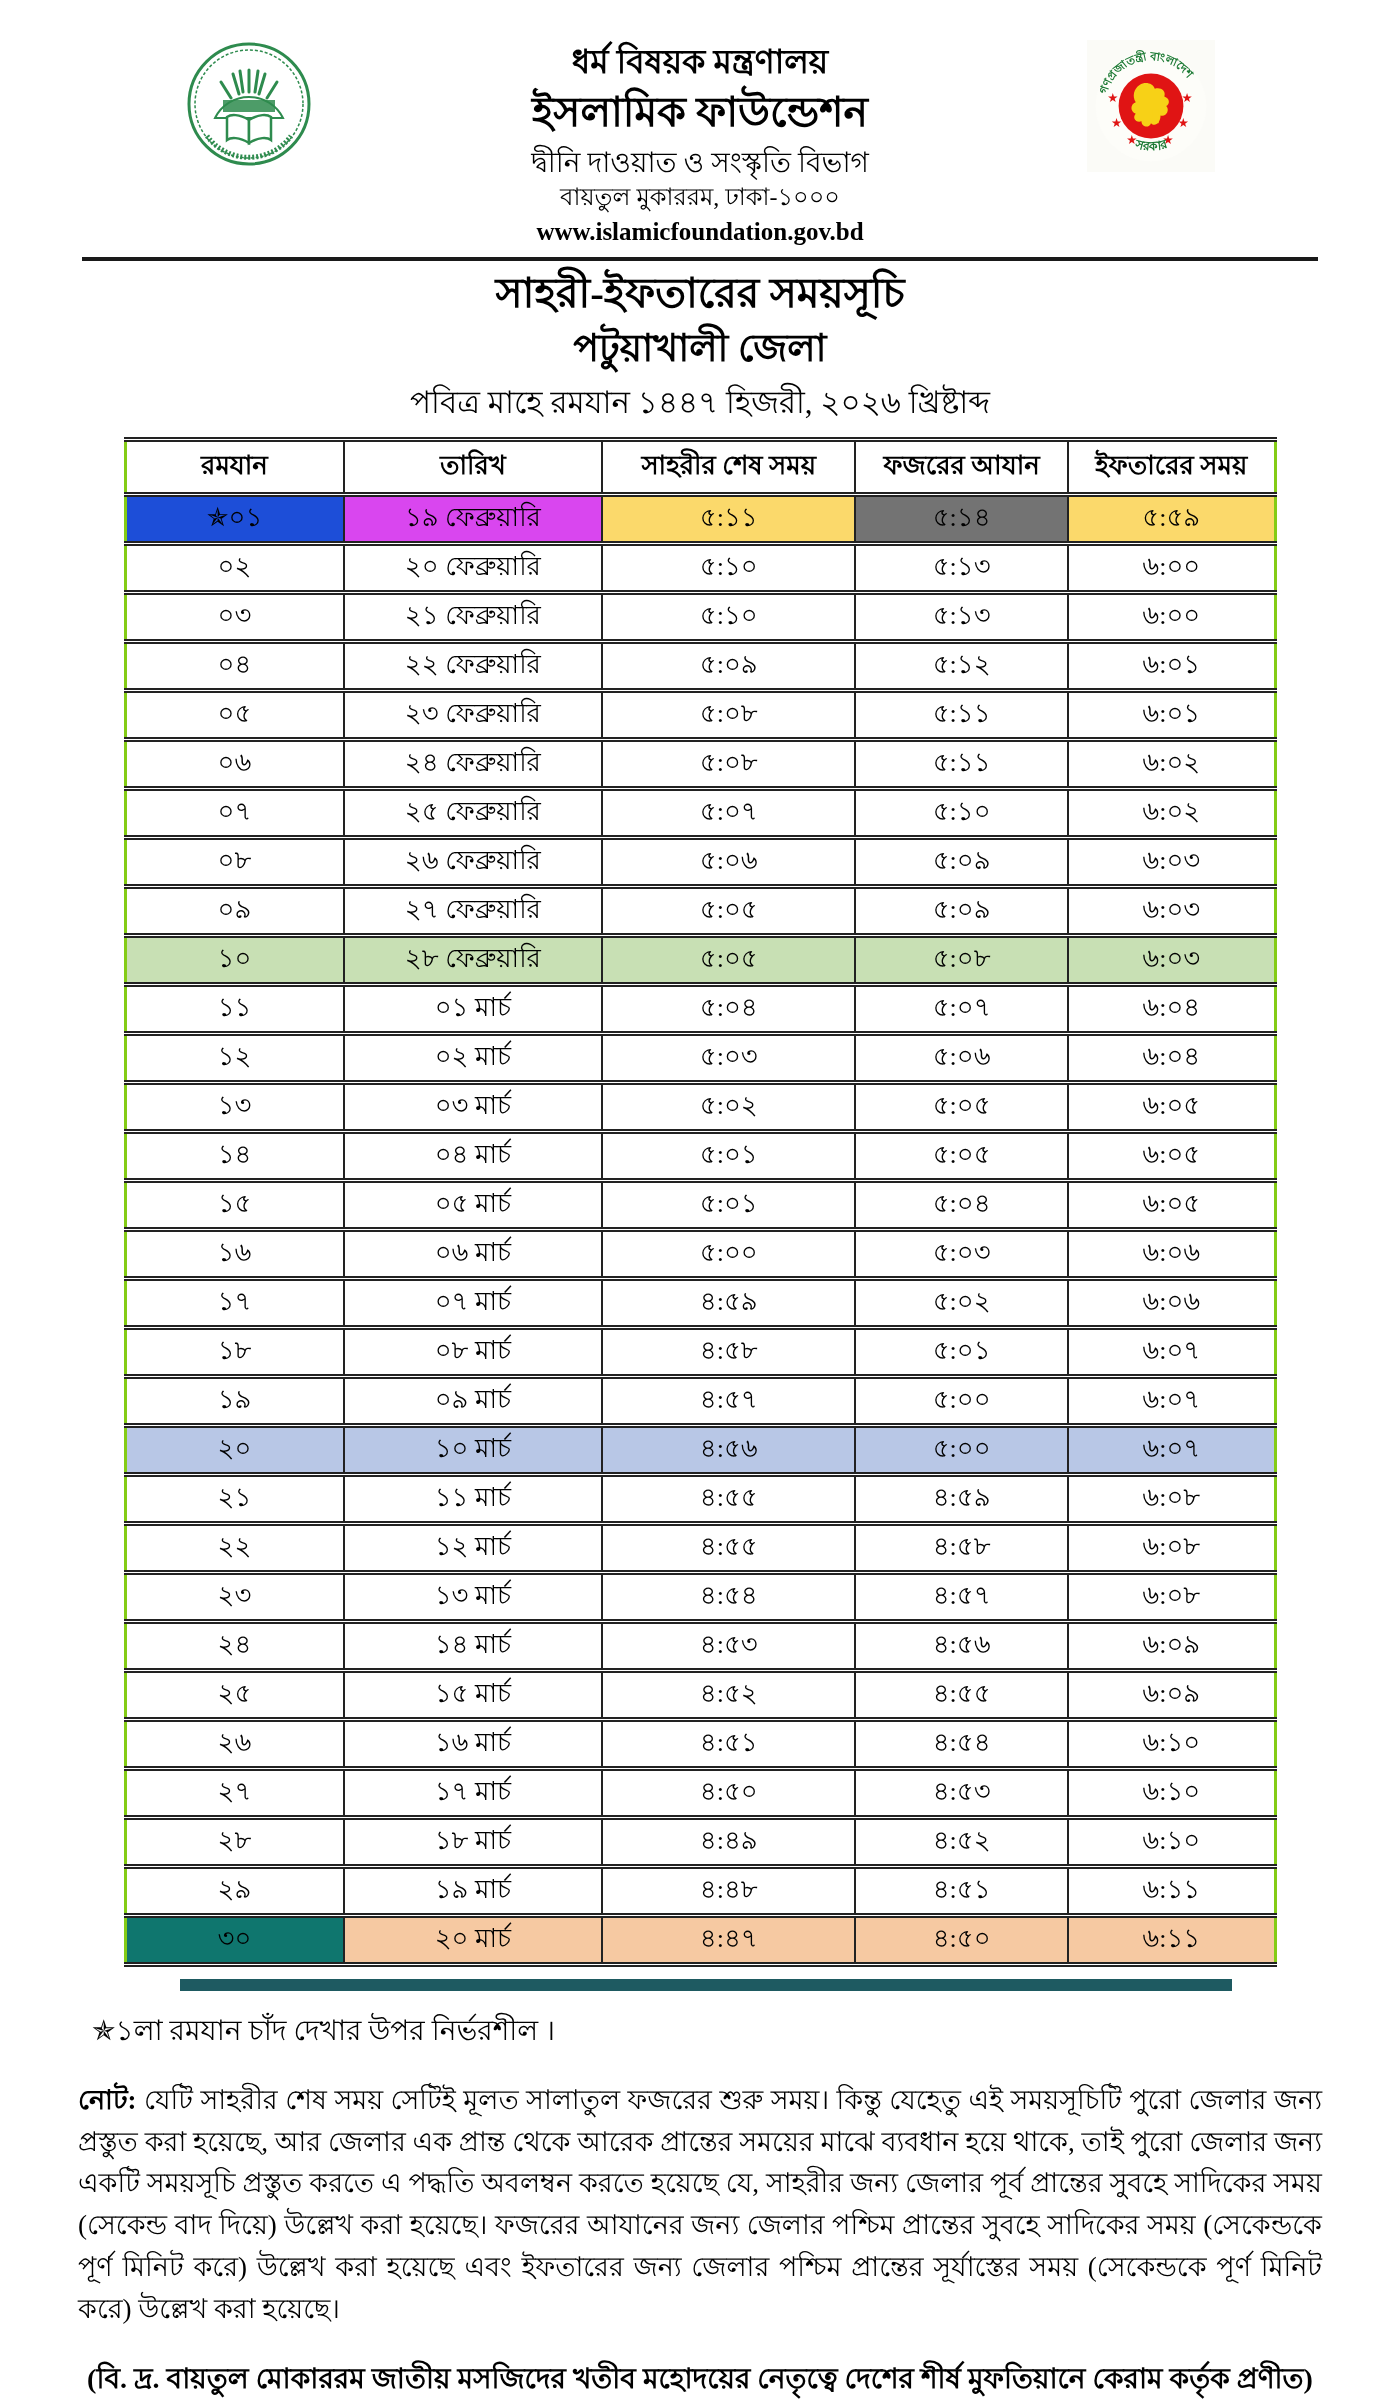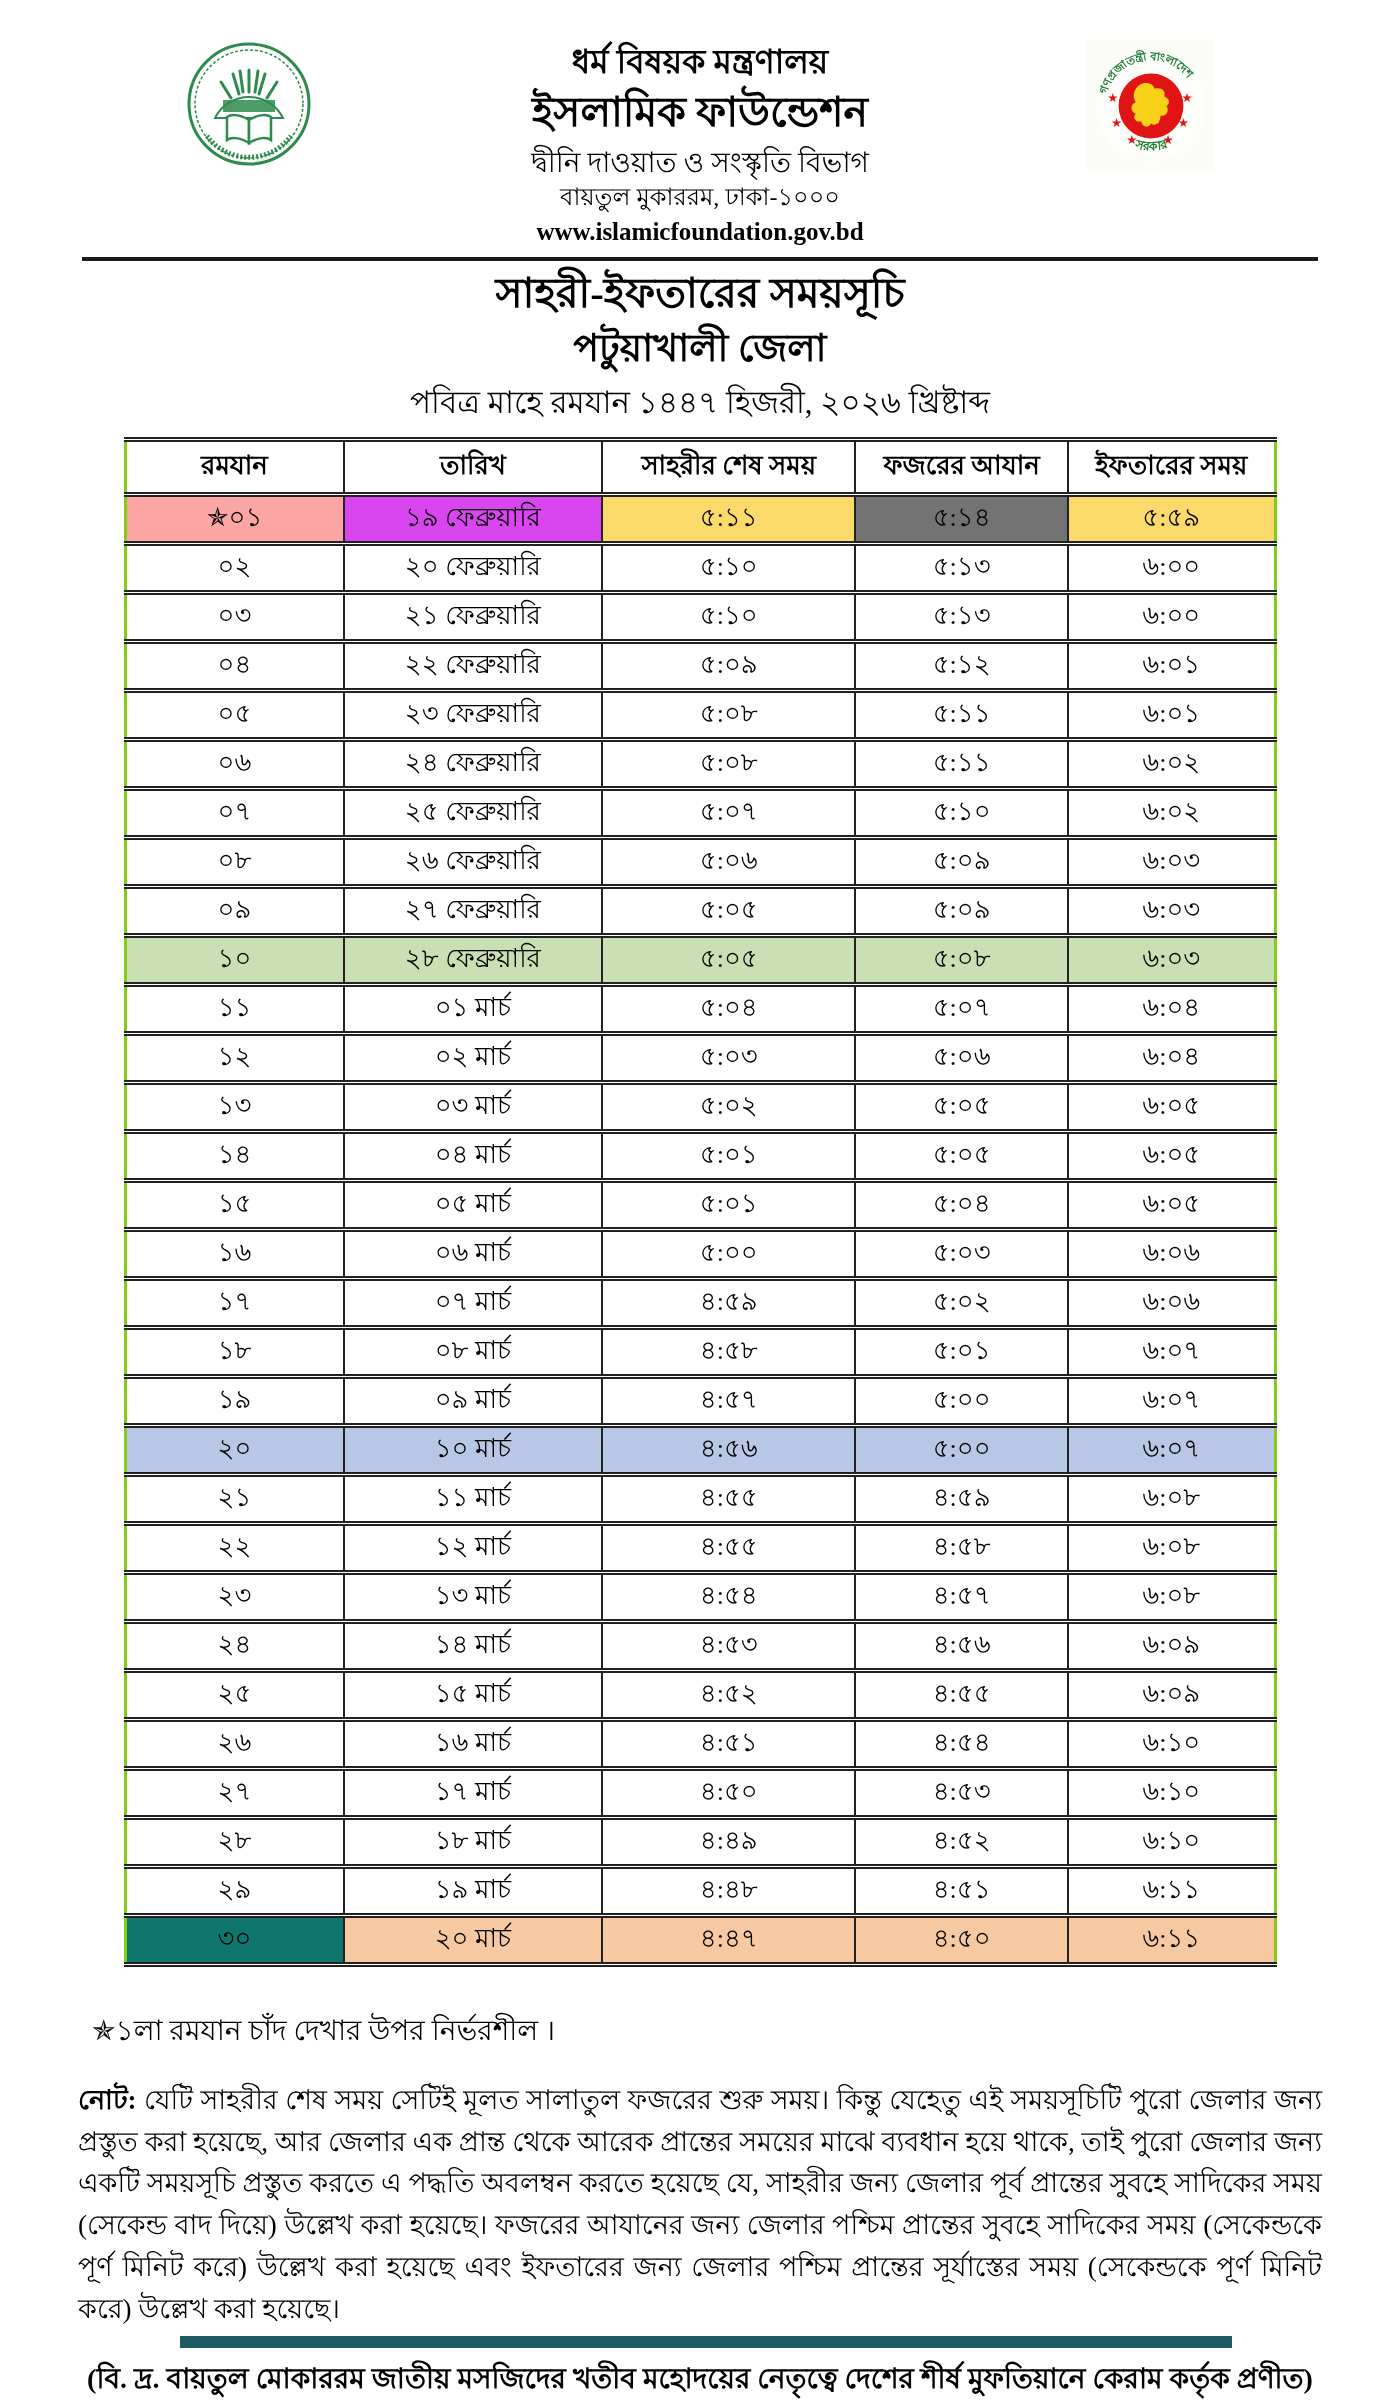--- a/index.html
+++ b/index.html
@@ -1,18 +1,18 @@
 <!DOCTYPE html>
 <html><head>
 <meta charset="utf-8">
 <style>
   html,body{margin:0;padding:0;background:#ffffff;}
   body{width:1400px;height:2400px;position:relative;overflow:hidden;
        font-family:"Liberation Serif","DejaVu Serif",serif;color:#000;}
-  .page{width:1400px;height:2348px;position:relative;}
+  .page{width:1400px;height:1991px;position:relative;}
 
   
   .header{display:flex;align-items:flex-start;justify-content:space-between;
           padding:40px 185px 0 185px;}
   .seal{width:128px;height:128px;flex:0 0 auto;}
   .gov-seal-bg{width:128px;height:132px;background:#fbfbf7;display:flex;align-items:center;justify-content:center;}
   .head-center{flex:1;text-align:center;line-height:1.25;margin-top:2px;}
   .h-ministry{font-size:33px;font-weight:bold;}
   .h-foundation{font-size:41px;font-weight:bold;margin-top:4px;}
   .h-division{font-size:28px;margin-top:6px;}
@@ -132,21 +132,21 @@
       <tr>
         <th>রমযান</th>
         <th>তারিখ</th>
         <th>সাহরীর শেষ সময়</th>
         <th>ফজরের আযান</th>
         <th>ইফতারের সময়</th>
       </tr>
     </thead>
     <tbody id="sched-body">
         <tr>
-          <td style="background: #fca5a5;">✯০১</td>
+          <td style="background: #1d4ed8;">✯০১</td>
           <td style="background: #d946ef;">১৯ ফেব্রুয়ারি</td>
           <td style="background: rgb(251, 217, 107);">৫:১১</td>
           <td style="background: #737373;">৫:১৪</td>
           <td style="background: rgb(251, 217, 107);">৫:৫৯</td>
         </tr>
         <tr>
           <td>০২</td>
           <td>২০ ফেব্রুয়ারি</td>
           <td>৫:১০</td>
           <td>৫:১৩</td>

